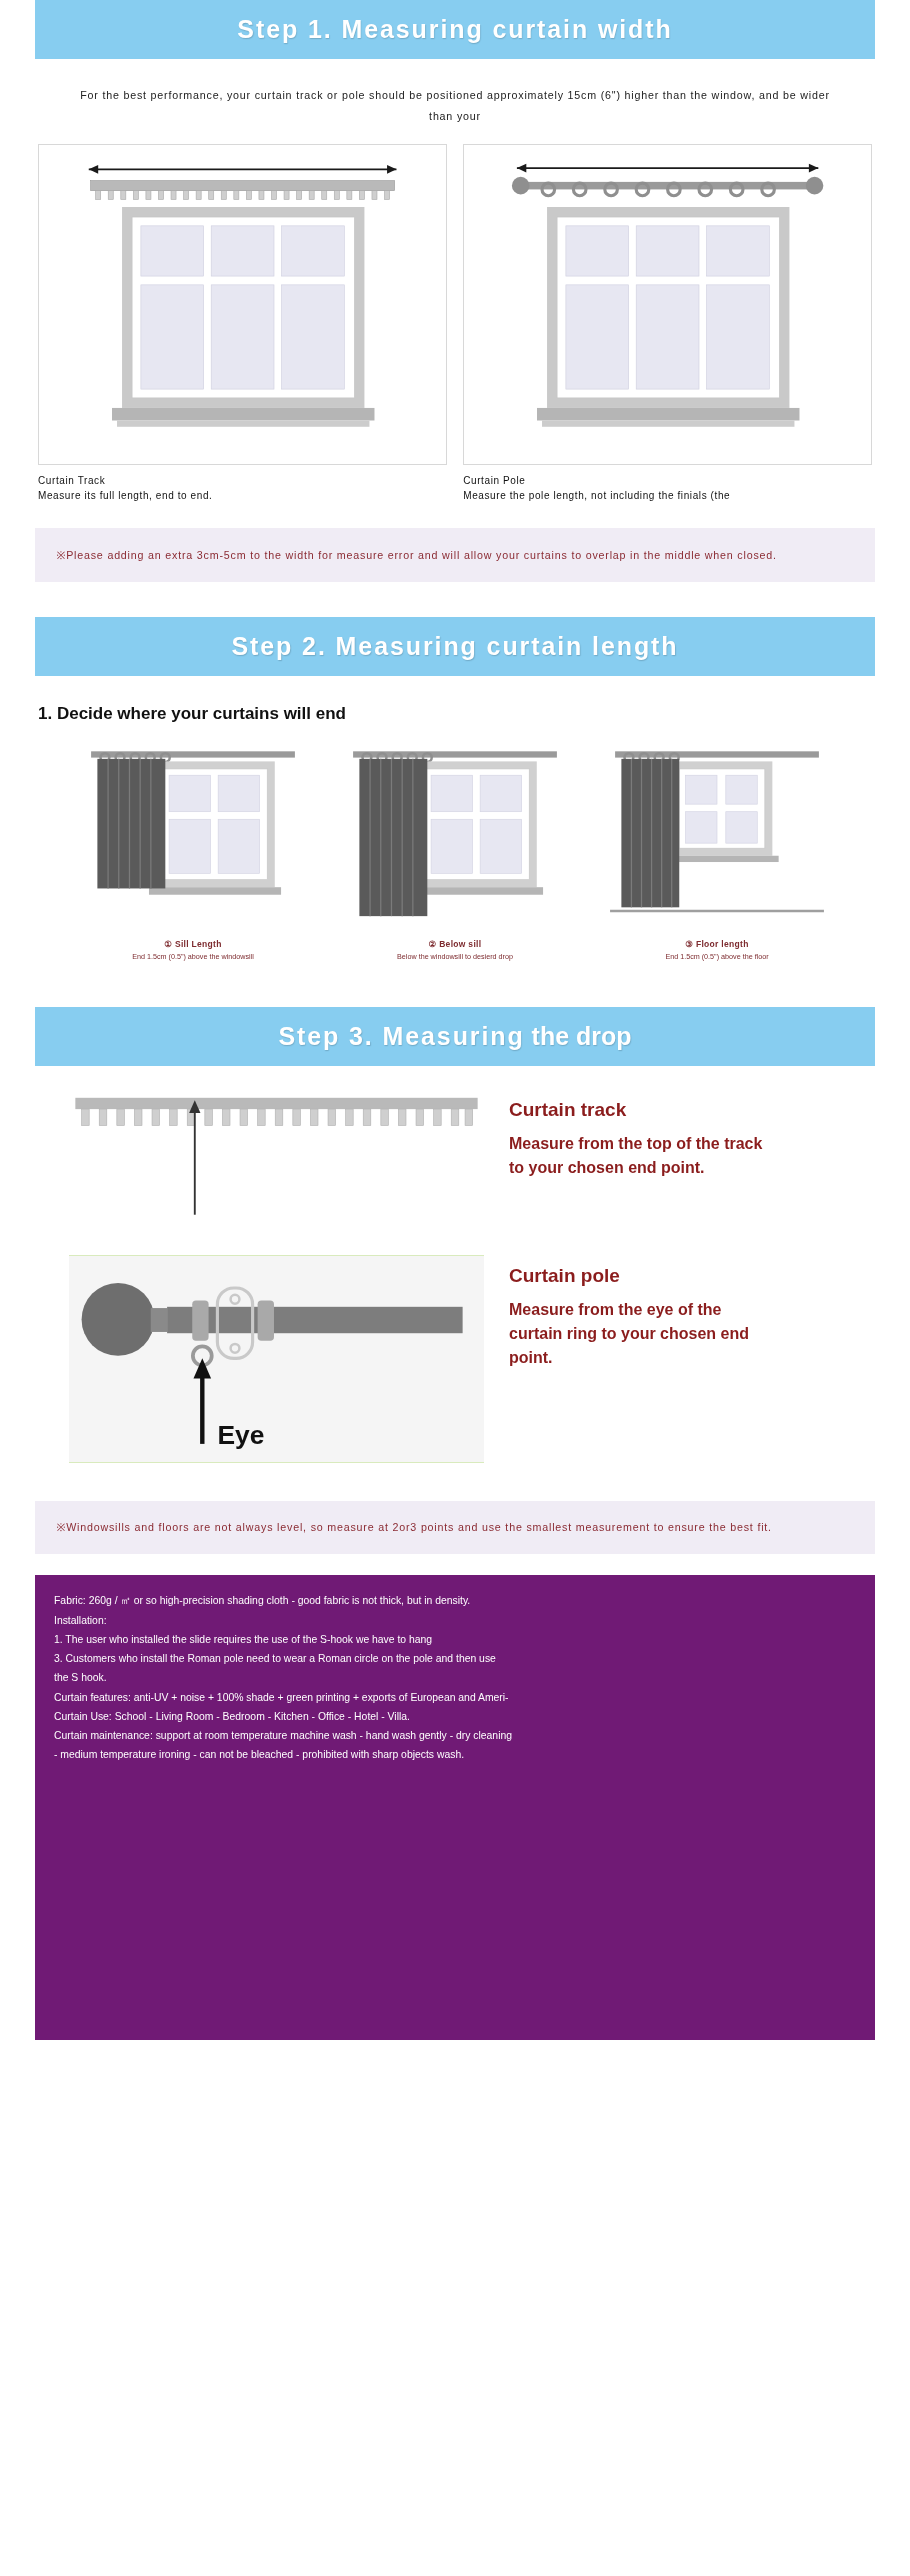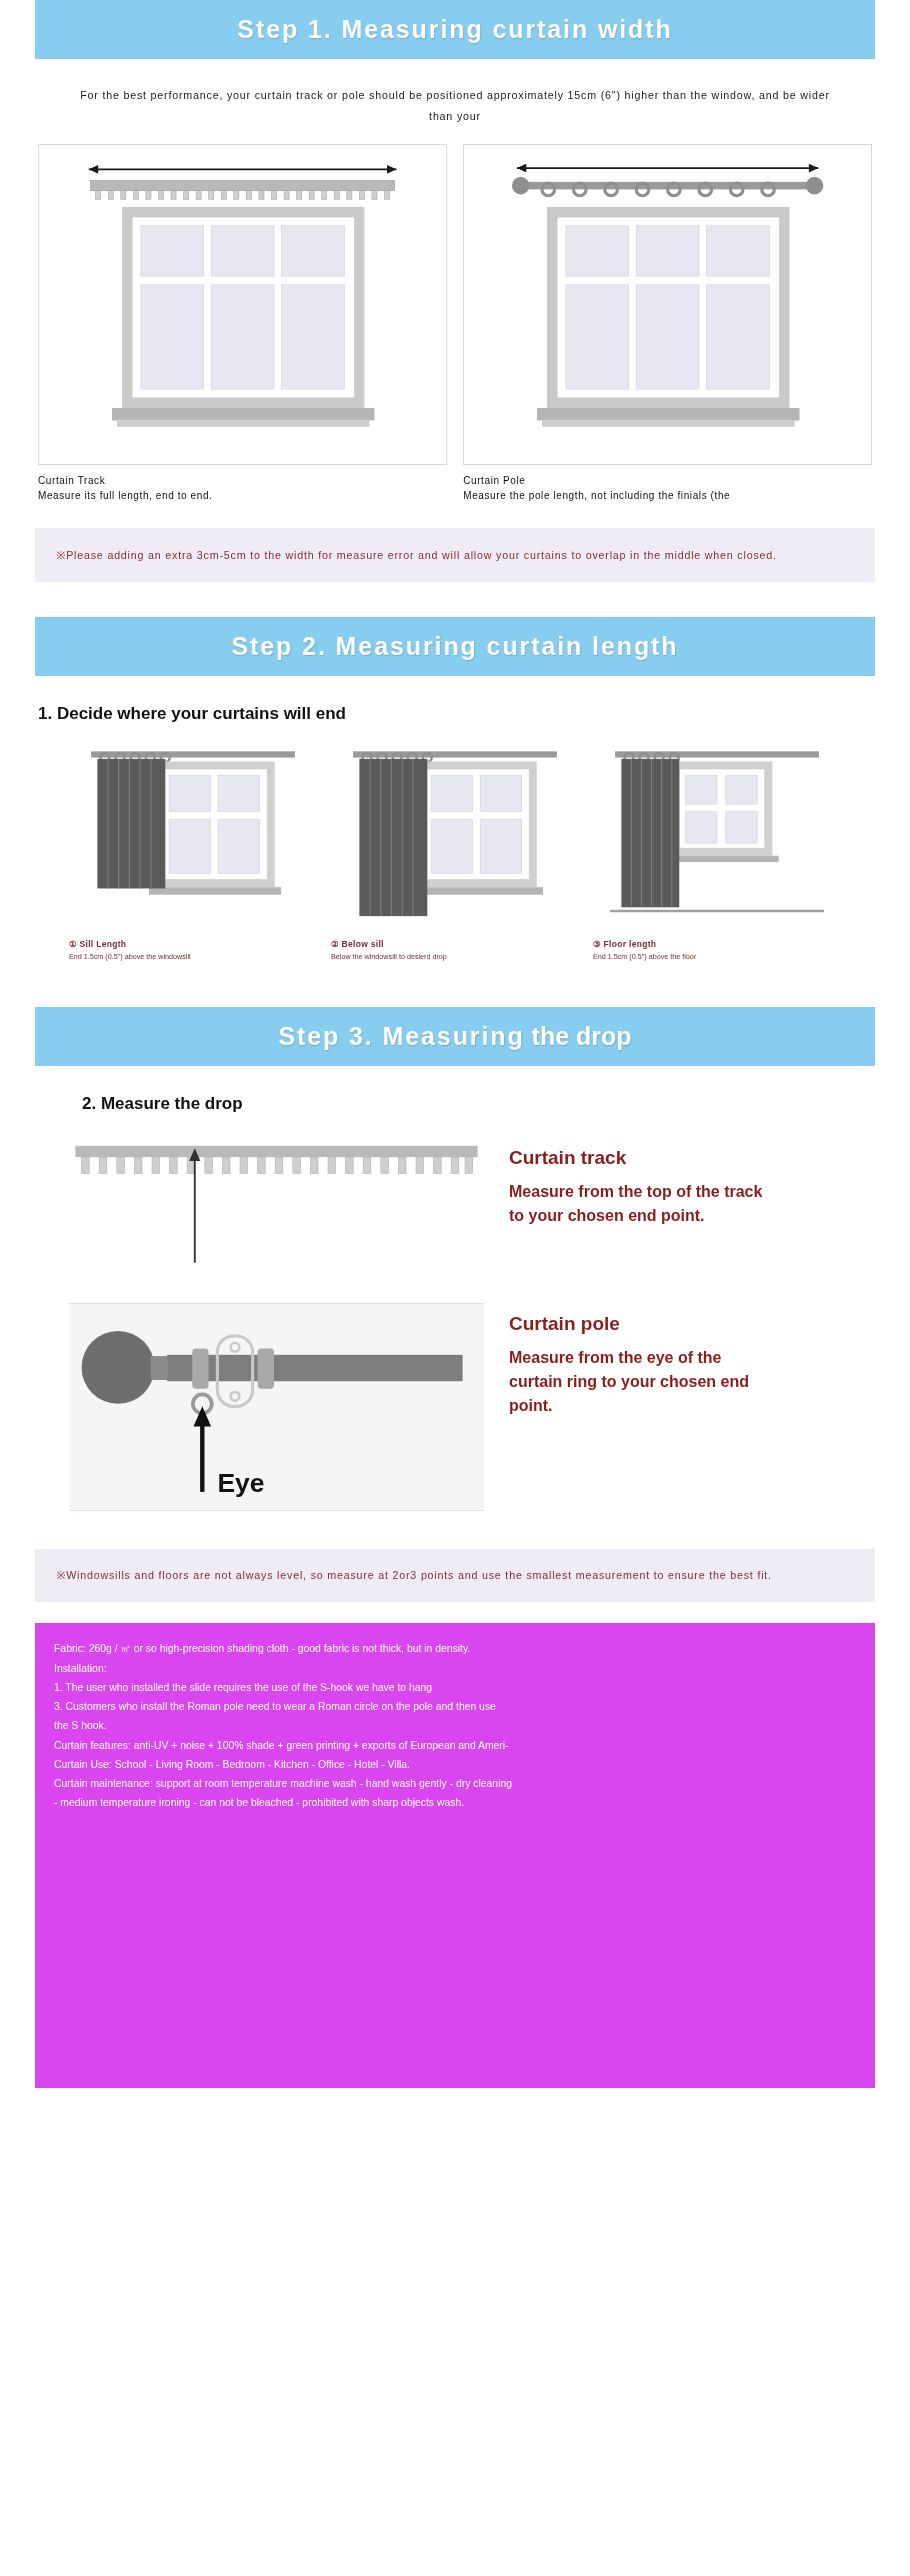--- a/index.html
+++ b/index.html
@@ -84,21 +84,21 @@
     margin:28px 0 16.4px 38px;
   }
   .h2.indent{ margin-left:82px; }
 
   
   .threerow{
     display:flex;
     gap:14px;
     margin:0 69px;
   }
-  .tcol{ flex:1; }
+  .tcol{ flex:1;text-align:center; }
   .tbox{
     background:#fff;
     height:195px;
     position:relative;
     overflow:hidden;
   }
   .tcap{
     font-size:8.5px;
     font-weight:bold;
     color:#7d2b2f;
@@ -136,21 +136,21 @@
     margin:0;
     font-size:16px;
     line-height:1.5;
     color:#8b1d1d;
     font-weight:bold;
     max-width:270px;
   }
 
   
   .info{
-    background:#d946ef;
+    background:#701a75;
     color:#ffffff;
     margin:21.4px 35px 0 35px;
     padding:16.4px 19px 25px 19px;
     font-size:10.4px;
     line-height:1.85;
     min-height:465px;
     box-sizing:border-box;
   }
   .info div{ margin:0; }
 
@@ -379,21 +379,20 @@
       </div>
       <div class="tcap">③ Floor length</div>
       <div class="tsub">End 1.5cm (0.5") above the floor</div>
     </div>
   </div>
 
   <div class="banner" style="margin-top:45px;">
     <span>Step 3. Measuring</span><span class="sub"> the drop</span>
   </div>
 
-  <div class="h2 indent">2. Measure the drop</div>
 
   <div class="dropblock">
     <div class="dropimg" style="height:132px;background:#ffffff;">
       <svg viewBox="0 0 660 210" width="100%" height="100%">
         <rect x="10" y="14" width="640" height="18" fill="#b9b9b9"></rect>
         <g fill="#cfcfcf" stroke="#b0b0b0">
           <rect x="20" y="32" width="12" height="26"></rect>
             <rect x="48" y="32" width="12" height="26"></rect>
           <rect x="76" y="32" width="12" height="26"></rect>
             <rect x="104" y="32" width="12" height="26"></rect>

